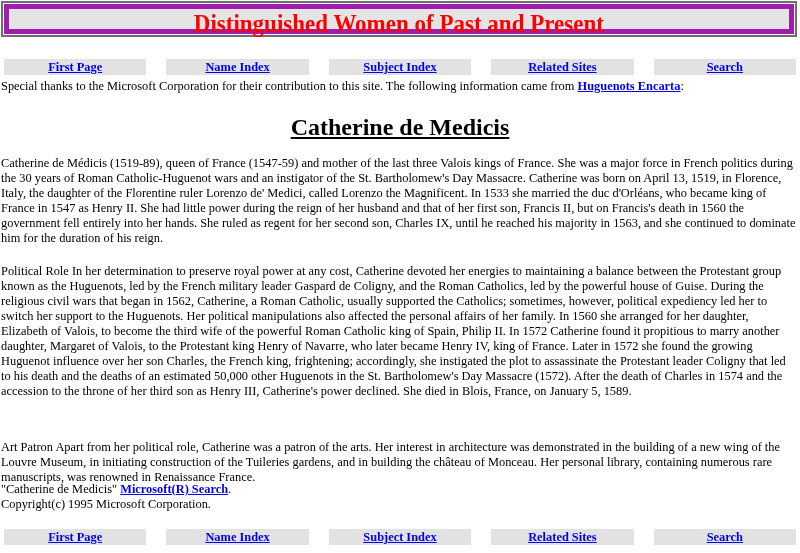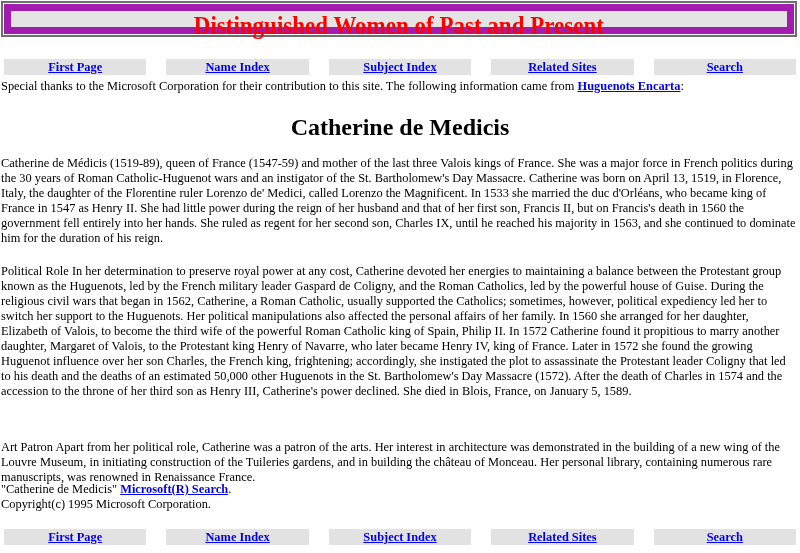--- a/index.html
+++ b/index.html
@@ -10,21 +10,21 @@
       position: relative;
     }
     a { color: #0000EE; font-weight: bold; text-decoration: underline; }
     .title-box {
       position: absolute; left: 1px; top: 1px; width: 796px; height: 36px;
       border: 2px solid #6e6e6e; box-sizing: border-box;
       background: #ffffff; padding: 1px;
     }
     .title-inner {
       width: 100%; height: 100%; box-sizing: border-box;
-      border: 7px solid #a21caf; background: #e4e4e4;
+      border: 5px solid #a21caf; background: #e4e4e4;
       text-align: center;
     }
     .title-text {
       font-family: "Liberation Serif", serif; font-weight: bold;
       font-size: 25px; line-height: 30px; color: #ff0000;
       transform: scaleX(0.92); display: inline-block;
     }
     .nav {
       position: absolute; left: 4px; width: 792px; height: 16px;
       display: flex; gap: 20px;
@@ -33,21 +33,21 @@
     .nav-bot { top: 529px; }
     .nav-cell {
       flex: 1; background: #e2e2e2; text-align: center;
       line-height: 16px; height: 16px;
     }
     .nav-cell a { font-size: 12.4px; }
     .text-block { position: absolute; left: 1px; width: 796px; margin: 0; }
     .thanks { top: 79px; }
     .heading {
       position: absolute; top: 113px; left: 0; width: 800px; text-align: center;
-      font-weight: bold; font-size: 24px; line-height: 28px; margin: 0;
+      font-weight: bold; font-size: 24px; line-height: 28px; margin: 0; text-decoration: underline;
     }
     .p1 { top: 156px; }
     .p2 { top: 264px; }
     .p3 { top: 424px; margin-top: 16px; }
     .cite { top: 482px; }
   </style>
 </head>
 <body>
 
 <div class="title-box">

